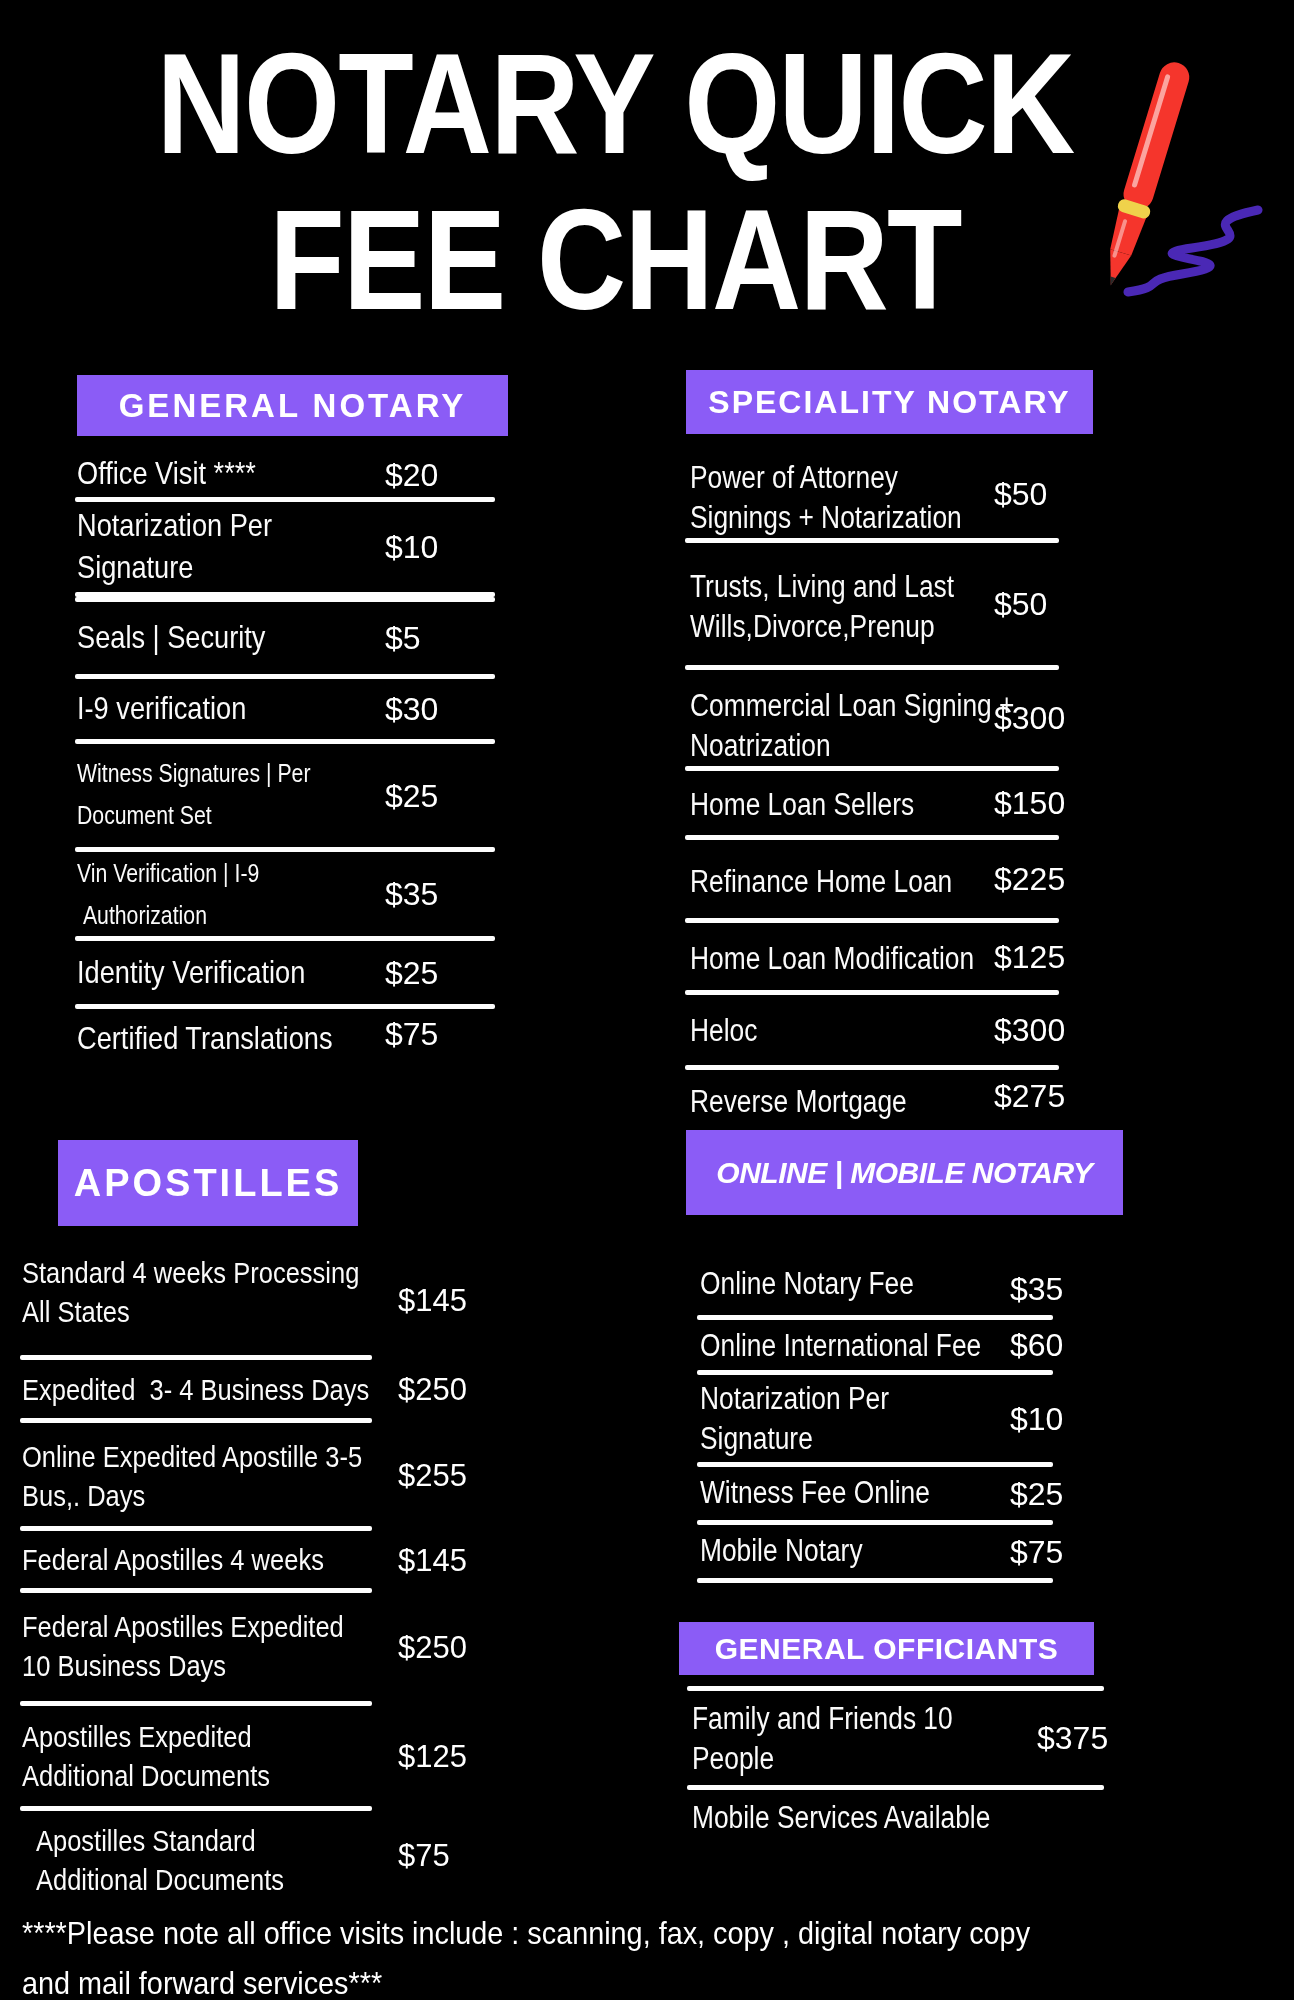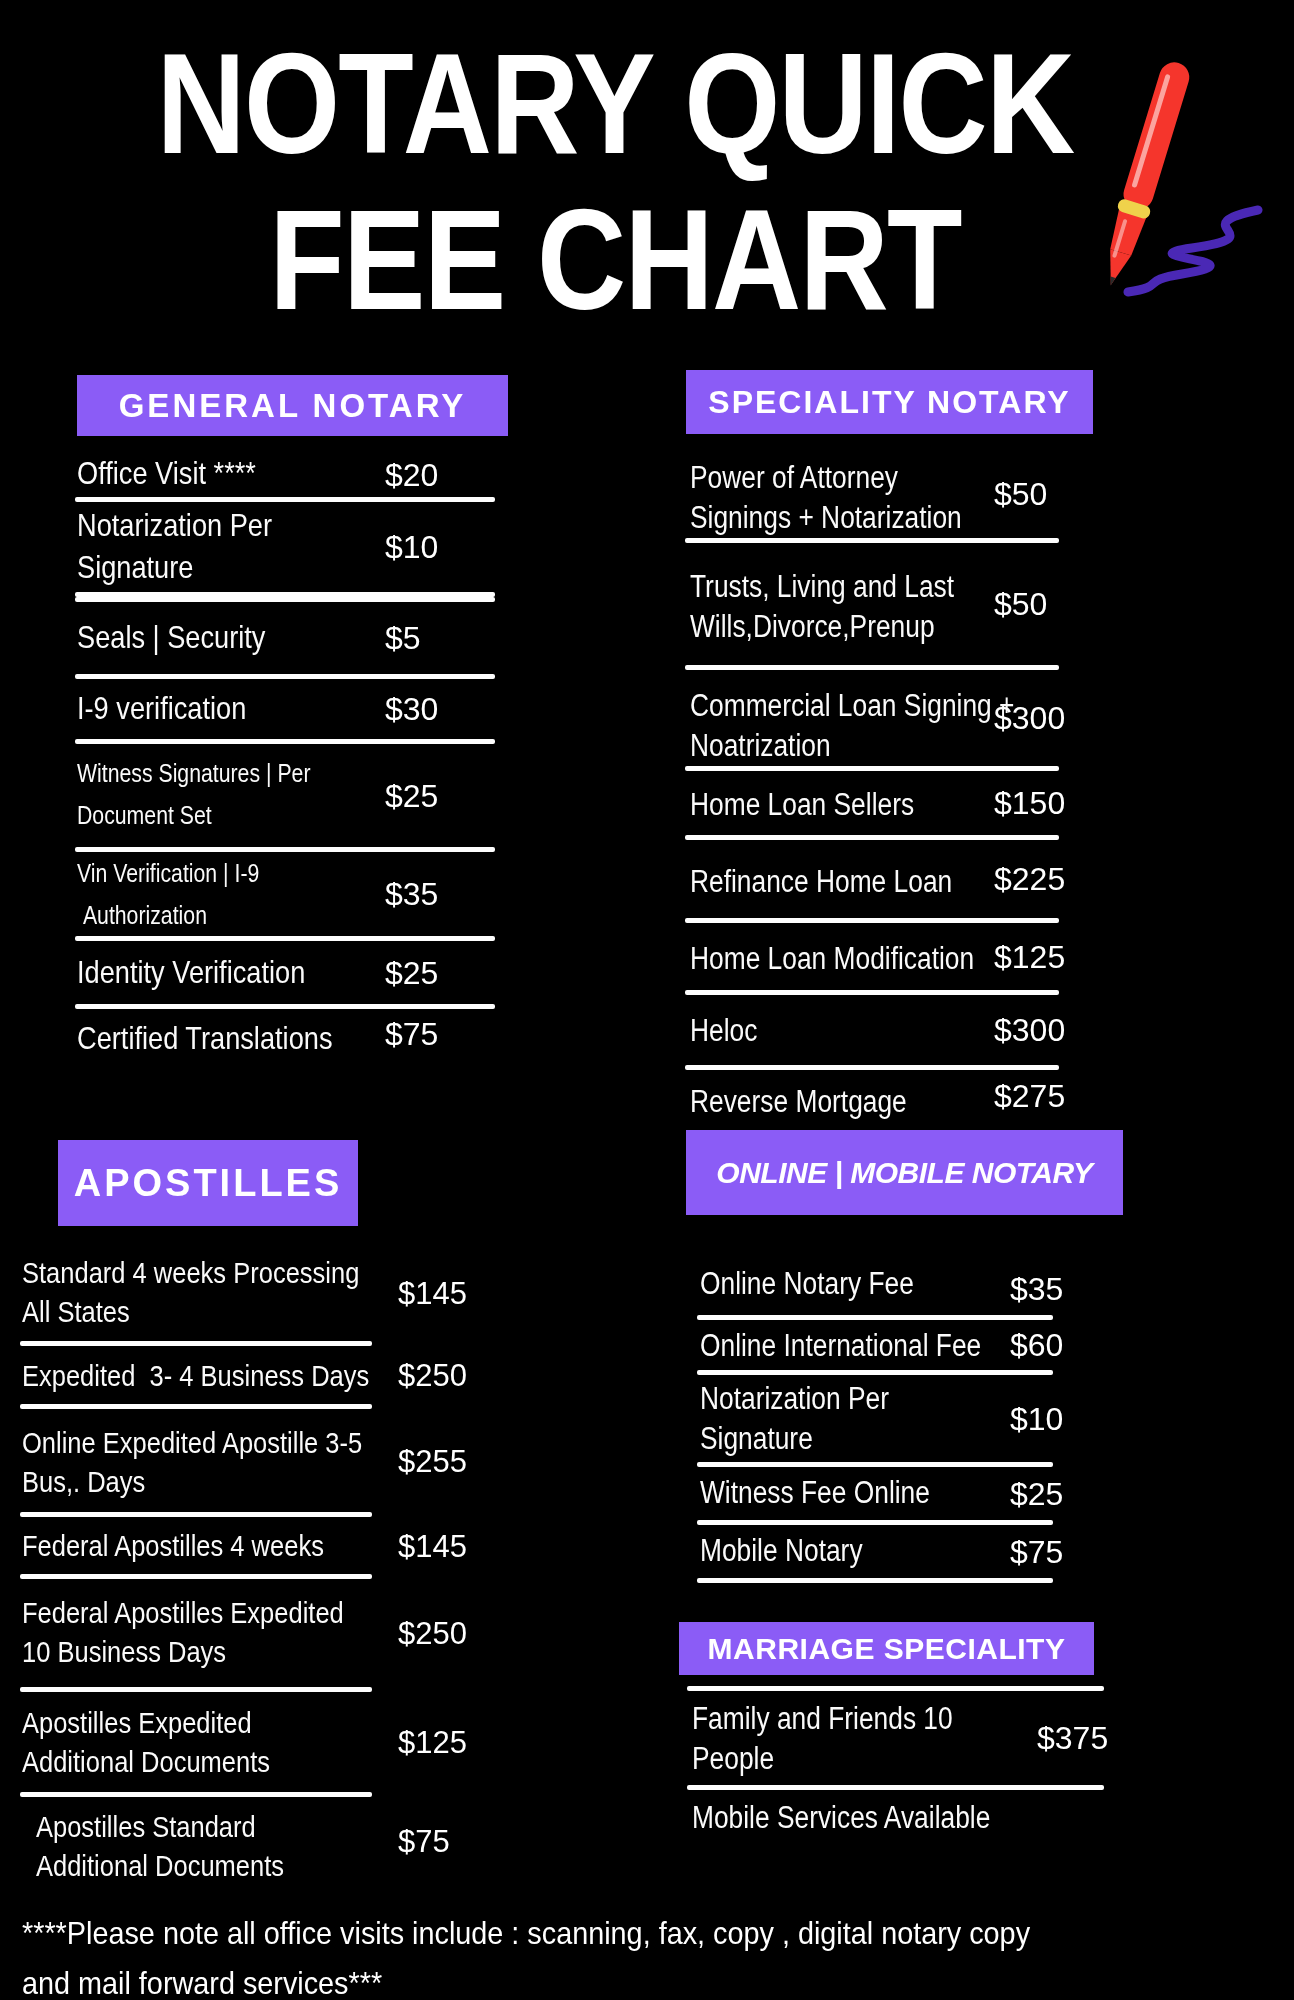--- a/index.html
+++ b/index.html
@@ -78,21 +78,21 @@
 <div class="hdr hdr-speciality">
   <span>SPECIALITY NOTARY</span>
 </div>
 <div class="hdr hdr-apostilles">
   <span>APOSTILLES</span>
 </div>
 <div class="hdr hdr-online">
   <span>ONLINE | MOBILE NOTARY</span>
 </div>
 <div class="hdr hdr-marriage">
-  <span>MARRIAGE SPECIALITY</span>
+  <span>GENERAL OFFICIANTS</span>
 </div>
 
 <div class="sec sec-general">
   <div class="row" style="padding:0 0 3px 0">
     <span class="lbl">Office Visit ****</span>
     <span class="price">$20</span>
   </div>
     <div class="hr"></div>
   <div class="row" style="padding:2px 0 4px 0">
     <span class="lbl">Notarization Per
@@ -173,21 +173,21 @@
     <span class="price">$300</span>
   </div>
     <div class="hr"></div>
   <div class="row" style="padding:12px 0 0 0">
     <span class="lbl">Reverse Mortgage</span>
     <span class="price">$275</span>
   </div>
 </div>
 
 <div class="sec sec-apostilles">
-  <div class="row" style="padding:8px 0 10px 0">
+  <div class="row" style="padding:8px 0 24px 0">
     <span class="lbl">Standard 4 weeks Processing
 All States</span>
     <span class="price">$145</span>
   </div>
     <div class="hr"></div>
   <div class="row" style="padding:10px 0 9px 0">
     <span class="lbl">Expedited  3- 4 Business Days</span>
     <span class="price">$250</span>
   </div>
     <div class="hr"></div>

